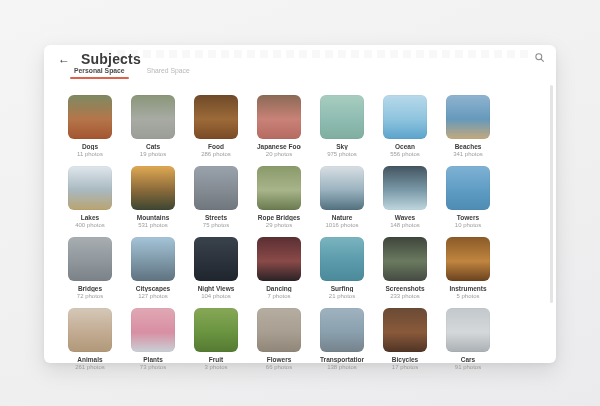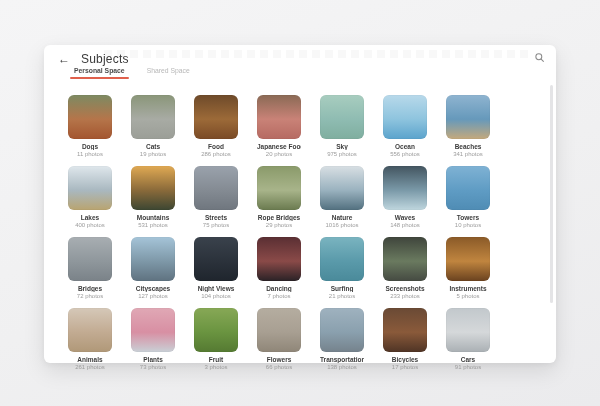--- a/index.html
+++ b/index.html
@@ -14,21 +14,21 @@
     background:#ffffff;border-radius:6px;
     box-shadow:0 8px 22px rgba(0,0,0,0.10), 0 2px 6px rgba(0,0,0,0.05);
   }
   .ghost-strip{
     position:absolute;left:60px;right:24px;top:5px;height:8px;
     background:repeating-linear-gradient(90deg,rgba(0,0,0,0.028) 0 8px,transparent 8px 13px);
     border-radius:1px;pointer-events:none;
   }
   .hdr{position:absolute;left:12px;top:6px;display:flex;align-items:center;gap:9px;}
   .back-btn{font-size:12px;color:#3a3a3a;line-height:1;cursor:pointer;padding:2px;}
-  .title{font-size:12px;color:#3a3a3a;font-weight:normal;letter-spacing:.2px;}
+  .title{font-size:14px;color:#3a3a3a;font-weight:bold;letter-spacing:.2px;}
   .search-btn{position:absolute;right:10px;top:5px;width:14px;height:14px;cursor:pointer;
     display:flex;align-items:center;justify-content:center;}
   .tabs{position:absolute;left:30px;top:22px;display:flex;gap:22px;}
   .tab{font-size:6.8px;padding-bottom:5px;position:relative;cursor:pointer;}
   .tab.active{color:#4a4a4a;font-weight:bold;}
   .tab.inactive{color:#b8b8b8;}
   .tab.active::after{
     content:"";position:absolute;left:-4px;right:-4px;bottom:0;height:2px;
     background:var(--accent,#e0604c);border-radius:2px;
   }

